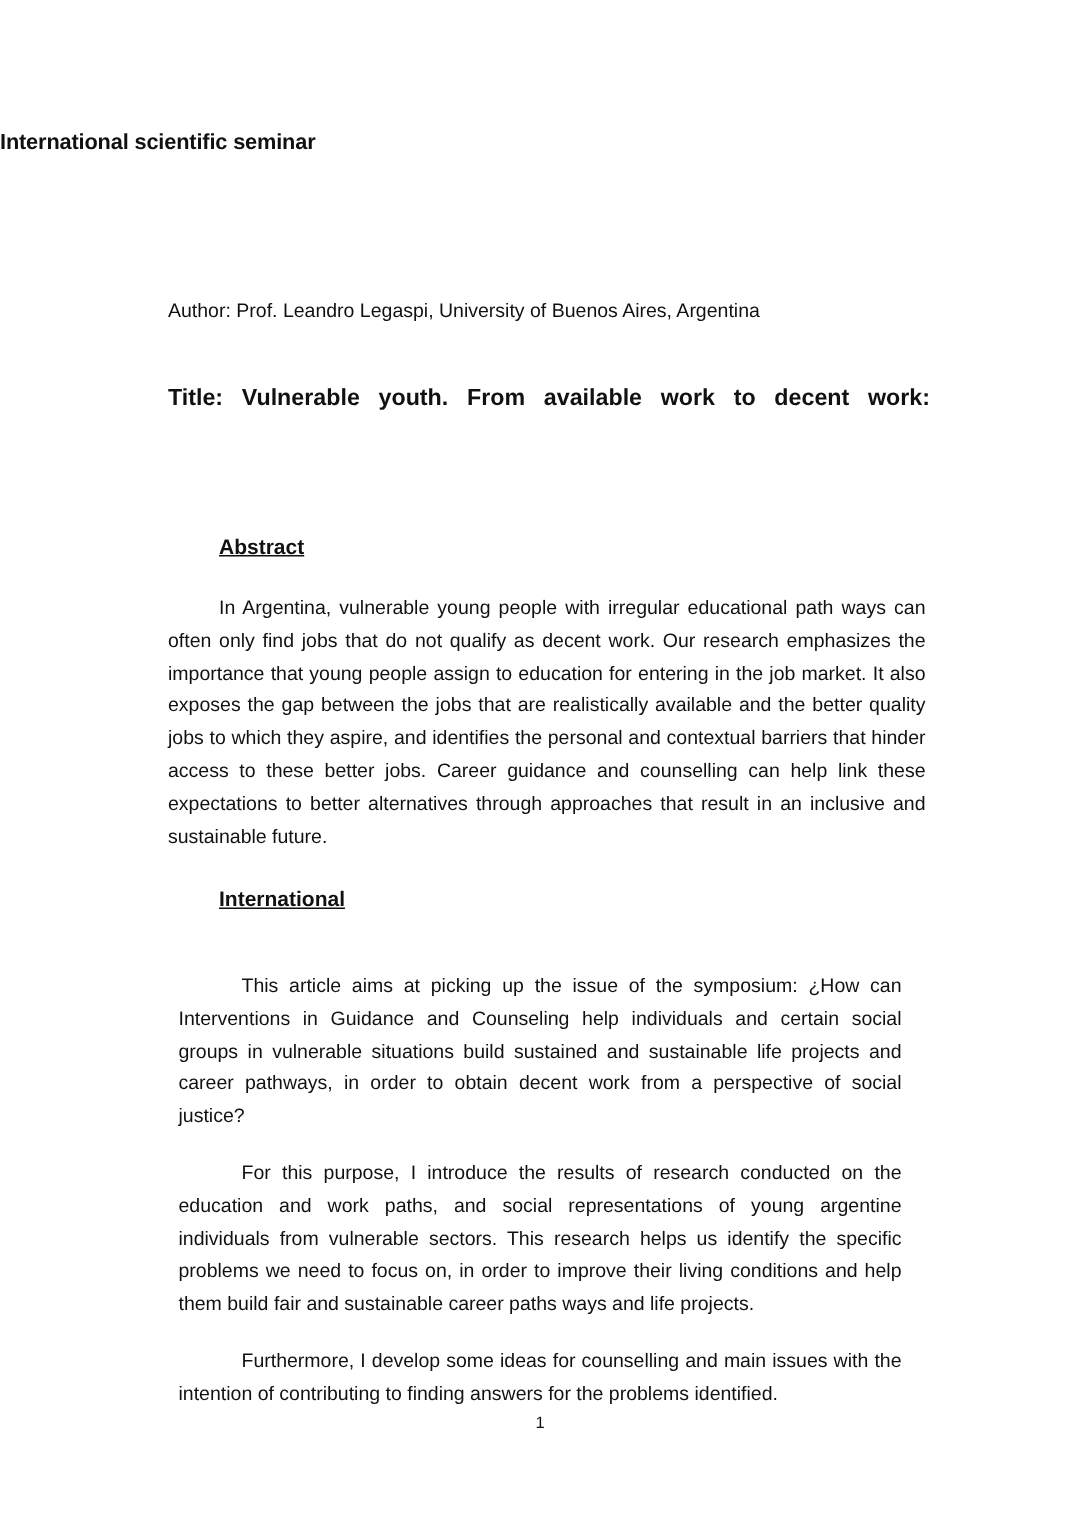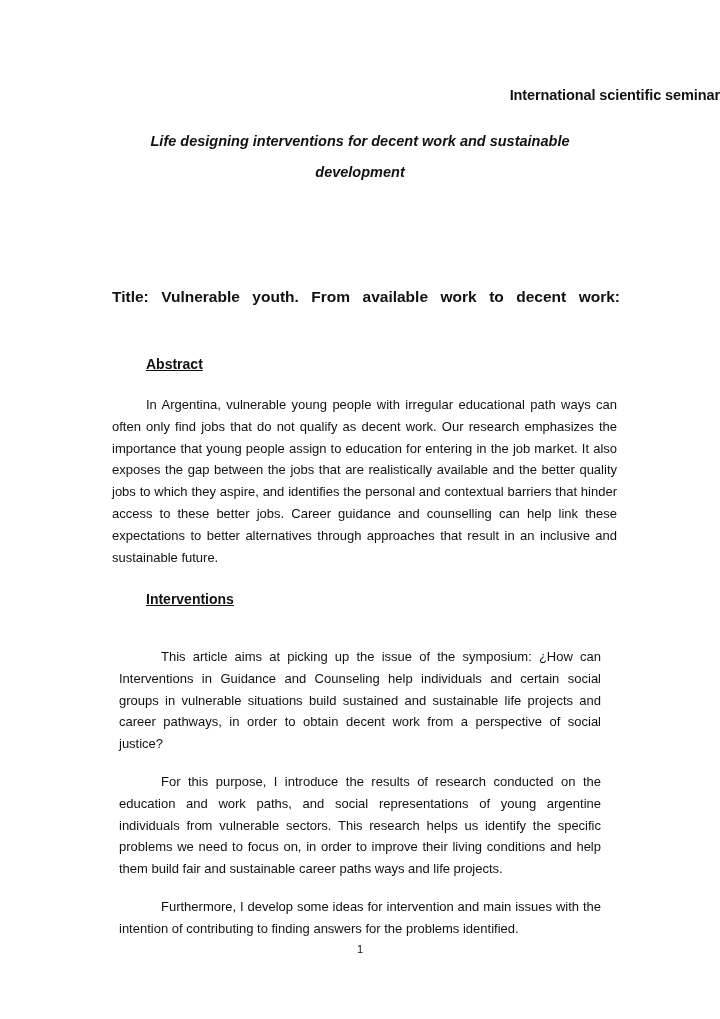--- a/index.html
+++ b/index.html
@@ -18,21 +18,21 @@
     .page {
       position: absolute;
       left: 0; top: 0;
       width: 720px; height: 1019px;
       background: #ffffff;
     }
     .seminar {
       position: absolute;
       top: 87px;
       left: 0; width: 720px;
-      text-align: right;
+      text-align: left;
       font-weight: bold;
       font-size: 14.5px;
       letter-spacing: -0.1px;
     }
     .subtitle {
       position: absolute;
       top: 126px;
       left: 130px; width: 460px;
       text-align: center;
       font-weight: bold;
@@ -49,21 +49,20 @@
     .paper-title {
       position: absolute;
       top: 250px;
       left: 112px;
       width: 508px;
       font-weight: bold;
       font-size: 15.5px;
       line-height: 31px;
       text-align: justify;
       text-align-last: left;
-      margin-top: 31px;
     }
     .paper-title .line1 {
       display: block;
       text-align: justify;
       text-align-last: justify;
     }
     .section-heading {
       position: absolute;
       font-weight: bold;
       font-size: 14px;
@@ -103,34 +102,34 @@
       font-size: 11px;
     }
   </style>
 </head>
 <body>
 
 <div class="page">
 
   <div class="seminar">International scientific seminar</div>
 
-  <div class="subtitle">Life designing interventions for decent work and sustainable development</div>
 
+  <div class="author">Author: Prof. Leandro Legaspi, University of Buenos Aires, Argentina</div>
 
   <div class="paper-title">
     <span class="line1">Title: Vulnerable youth. From available work to decent work:</span>
   </div>
 
   <div class="section-heading abstract-heading">Abstract</div>
 
   <div class="abstract">In Argentina, vulnerable young people with irregular educational path ways can often only find jobs that do not qualify as decent work. Our research emphasizes the importance that young people assign to education for entering in the job market. It also exposes the gap between the jobs that are realistically available and the better quality jobs to which they aspire, and identifies the personal and contextual barriers that hinder access to these better jobs. Career guidance and counselling can help link these expectations to better alternatives through approaches that result in an inclusive and sustainable future.</div>
 
-  <div class="section-heading intro-heading">Interventions</div>
+  <div class="section-heading intro-heading">International</div>
 
   <div class="intro">
     <p>This article aims at picking up the issue of the symposium: ¿How can Interventions in Guidance and Counseling help individuals and certain social groups in vulnerable situations build sustained and sustainable life projects and career pathways, in order to obtain decent work from a perspective of social justice?</p>
     <p>For this purpose, I introduce the results of research conducted on the education and work paths, and social representations of young argentine individuals from vulnerable sectors.  This research helps us identify the specific problems we need to focus on, in order to improve their living conditions and help them build fair and sustainable career paths ways and life projects.</p>
-    <p>Furthermore, I develop some ideas for intervention and main issues with the intention of contributing to finding answers for the problems identified.</p>
+    <p>Furthermore, I develop some ideas for counselling and main issues with the intention of contributing to finding answers for the problems identified.</p>
   </div>
 
   <div class="page-number">1</div>
 
 </div>
 
 </body></html>

